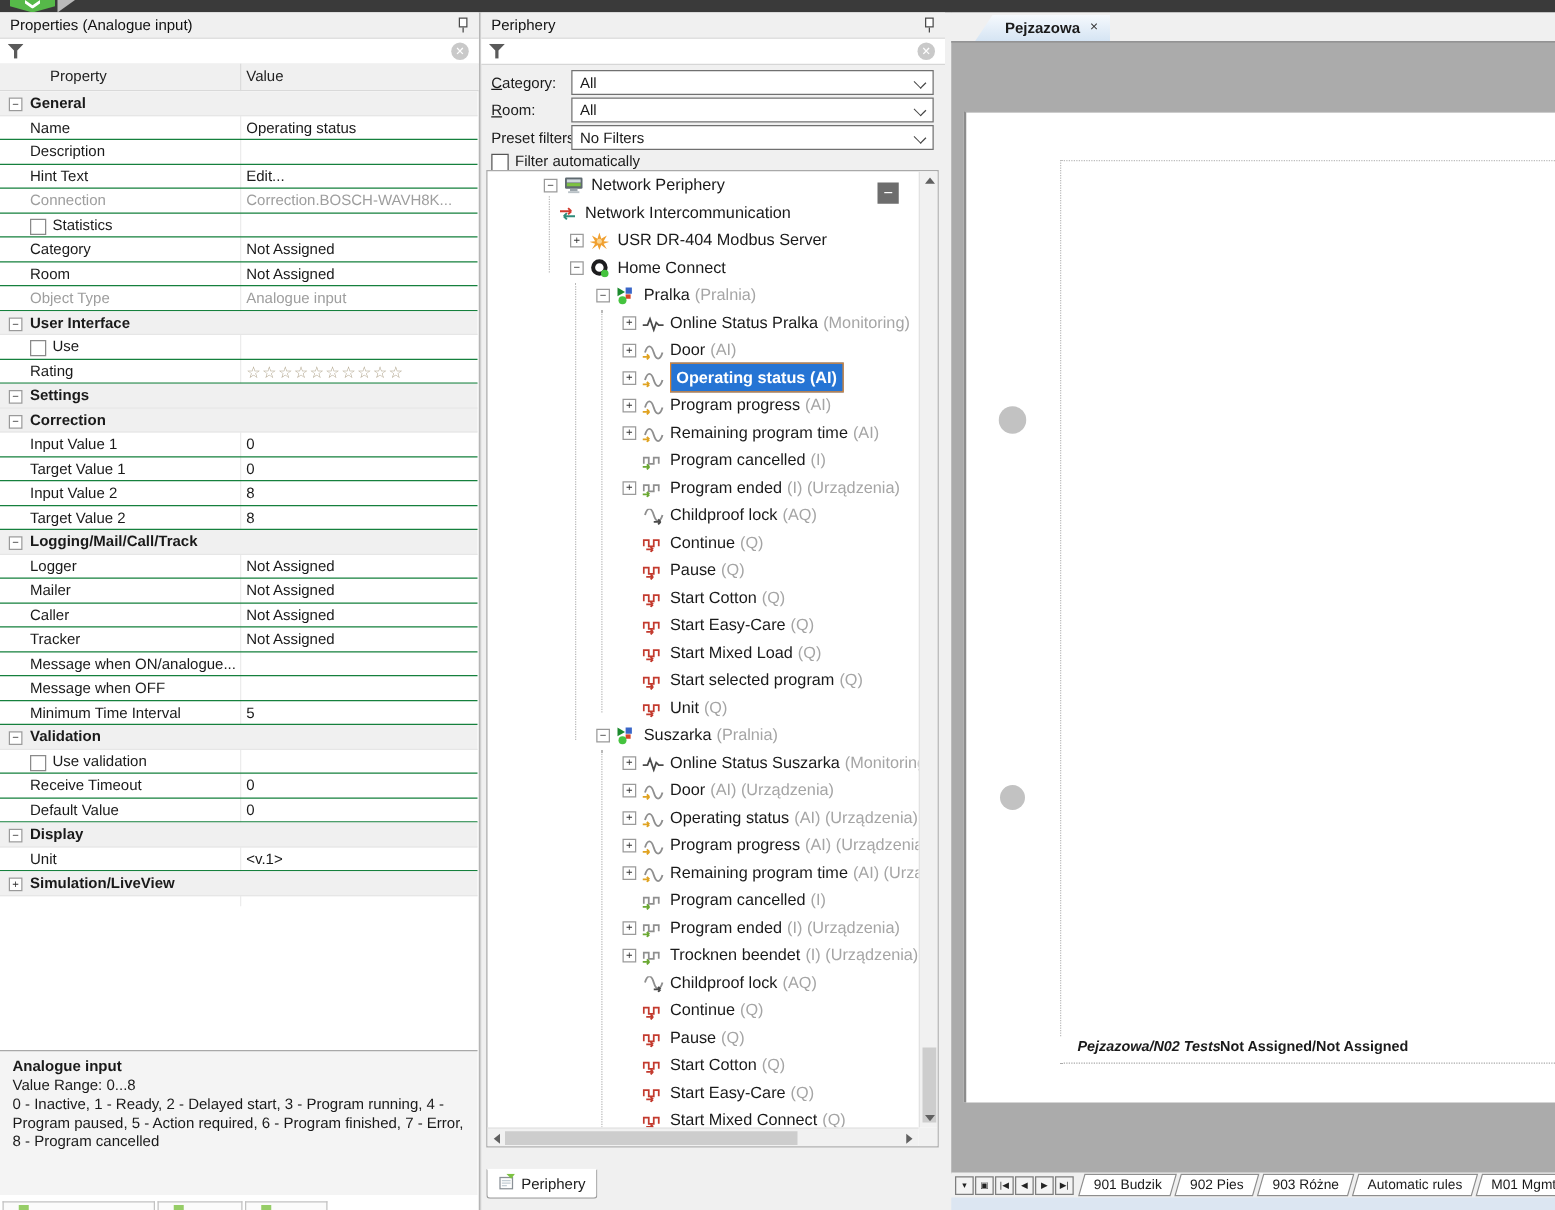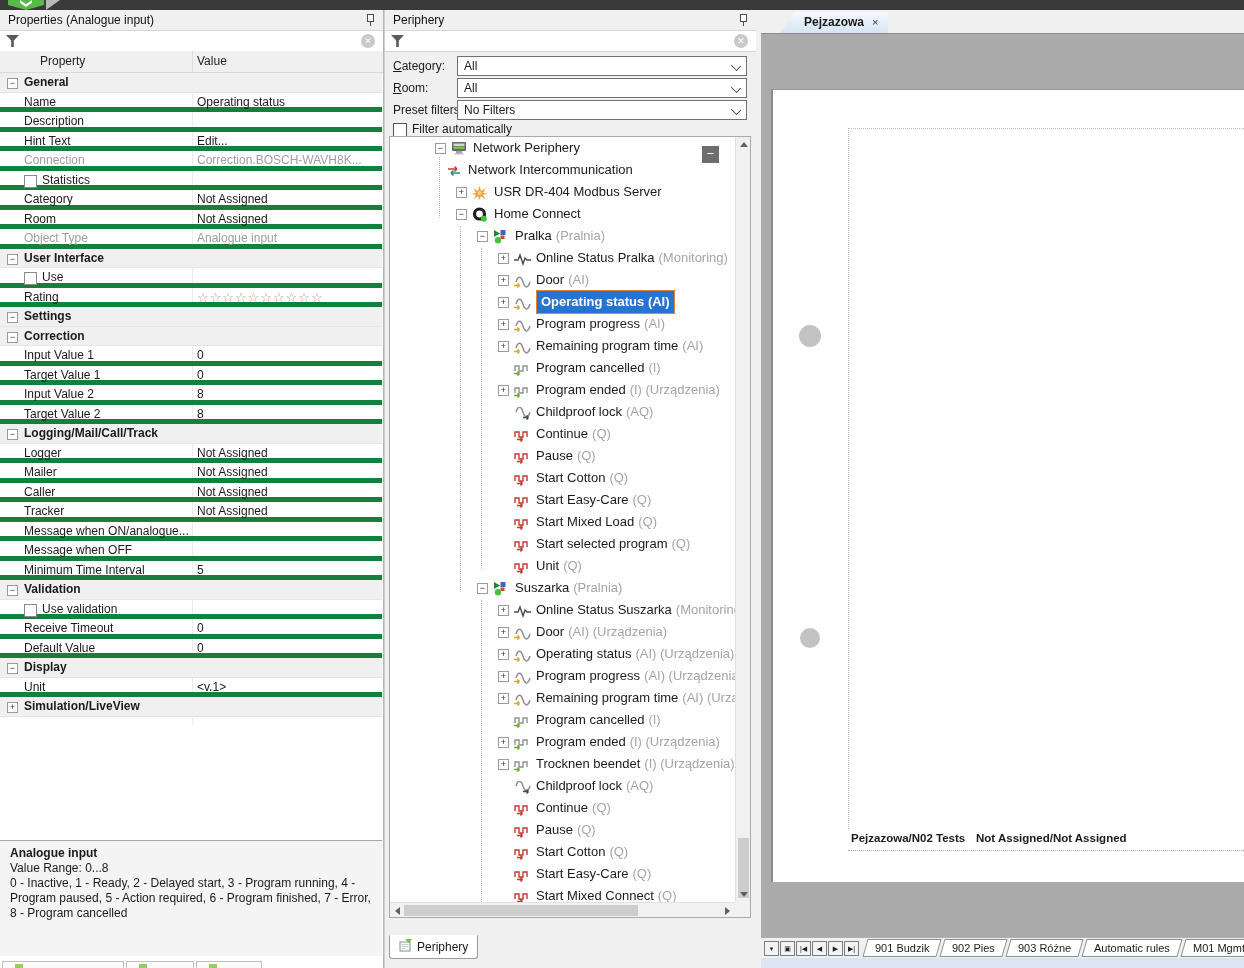--- a/index.html
+++ b/index.html
@@ -22,21 +22,21 @@
   .clearbtn{position:absolute;right:8px;top:3px;width:14px;height:14px;border-radius:50%;background:#c9c9c9;color:#fff;font-size:9px;line-height:14px;text-align:center;}
   .clearbtn::before{content:"✕";}
 
   
   .p-left{position:absolute;left:0;top:10px;width:384px;height:958px;background:#fff;border-right:1px solid #b5b5b5;box-sizing:border-box;}
   .thead{position:absolute;left:0;right:0;top:41px;height:21px;background:#f0f0f0;border-bottom:1px solid #d9d9d9;line-height:21px;color:#222;}
   .thead .c1{position:absolute;left:40px;}
   .thead .c2{position:absolute;left:197px;}
   .prows{position:absolute;left:0;right:1px;top:63px;height:652px;background:#fff;}
   .colsep{position:absolute;left:192px;top:0;bottom:0;width:1px;background:#ececec;z-index:0;}
-  .prow{position:relative;height:19.5px;line-height:19.5px;border-bottom:5px solid #15803d;z-index:1;box-sizing:border-box;}
+  .prow{position:relative;height:19.5px;line-height:19.5px;border-bottom:1px solid #15803d;z-index:1;box-sizing:border-box;}
   .prow .lab{position:absolute;left:24px;white-space:nowrap;}
   .prow .val{position:absolute;left:197px;white-space:nowrap;}
   .prow.muted .lab,.prow.muted .val{color:#9e9e9e;}
   .pgroup{background:#f0f0f0;font-weight:bold;z-index:2;border-bottom:1px solid #e6e6e6;}
   .gexp{position:absolute;left:7px;top:5px;width:9px;height:9px;border:1px solid #9a9a9a;background:#fff;font-weight:normal;font-size:9px;line-height:8px;text-align:center;color:#333;box-sizing:content-box;}
   .cbx{position:absolute;left:24px;top:4px;width:11px;height:11px;border:1px solid #8a8a8a;background:#fff;}
   .cb-lab{left:42px !important;}
   .stars{color:#b0a48c;font-size:13px;letter-spacing:1px;}
   .infobox{position:absolute;left:0;right:1px;top:830px;height:116px;background:#f4f4f4;border-top:1px solid #a8a8a8;padding:5px 10px 0 10px;box-sizing:border-box;line-height:15px;}
   .infobox .t{font-weight:bold;}
@@ -80,21 +80,21 @@
   
   .splitter{position:absolute;left:756px;top:10px;width:5px;height:958px;background:#f0f0f0;}
   .p-right{position:absolute;left:761px;top:10px;width:483px;height:958px;background:#f0f0f0;}
   .doctabrow{position:absolute;left:0;right:0;top:2px;height:21px;border-bottom:1px solid #9aa8b5;}
   .doctab{position:absolute;left:19px;top:0;height:21px;padding:0 10px 0 24px;background:linear-gradient(#f5f9fd,#d5e4f3);clip-path:polygon(14px 0,100% 0,100% 100%,0 100%);line-height:21px;font-weight:bold;display:flex;align-items:center;gap:8px;}
   .doctab .x{font-weight:normal;color:#333;font-size:11px;}
   .workspace{position:absolute;left:0;right:0;top:23px;height:905px;background:#ababab;border-top:1px solid #8b8b8b;overflow:hidden;}
   .page{position:absolute;left:10px;top:55px;width:473px;height:793px;background:#fff;border-left:2px solid #8c8c8c;border-top:1px solid #999;box-sizing:border-box;}
   .dotrect{position:absolute;left:75px;top:38px;right:0;height:700px;border-left:1px dotted #bdbdbd;border-top:1px dotted #bdbdbd;}
   .pfooter{position:absolute;left:75px;top:738px;right:0;height:22px;border-bottom:1px dotted #a9a9a9;font-size:11.5px;font-weight:bold;line-height:20px;}
-  .pfooter .f1{position:absolute;left:3px;}
+  .pfooter .f1{position:absolute;left:14px;font-style:italic;}
   .pfooter .f2{position:absolute;left:128px;}
   .gcircle{position:absolute;border-radius:50%;background:#c2c2c2;}
   .sheetbar{position:absolute;left:0;right:0;top:928px;height:20px;background:#f0f0f0;display:flex;align-items:center;}
   .navbtn{width:15px;height:15px;border:1px solid #7e7e7e;background:#f3f3f3;margin-left:1px;font-size:7px;line-height:14px;text-align:center;color:#222;box-sizing:border-box;flex:0 0 auto;}
   .sheettabs{display:flex;margin-left:6px;height:18px;}
   .sheettab{transform:skewX(-16deg);background:#fff;border:1px solid #8e8e8e;margin-right:3px;height:18px;box-sizing:border-box;}
   .sheettab .in{display:block;transform:skewX(16deg);padding:0 9px;font-size:11px;line-height:16px;white-space:nowrap;}
   .bstrip{position:absolute;left:0;right:0;top:948px;height:10px;background:#dce6f2;}
 </style>
 </head>

